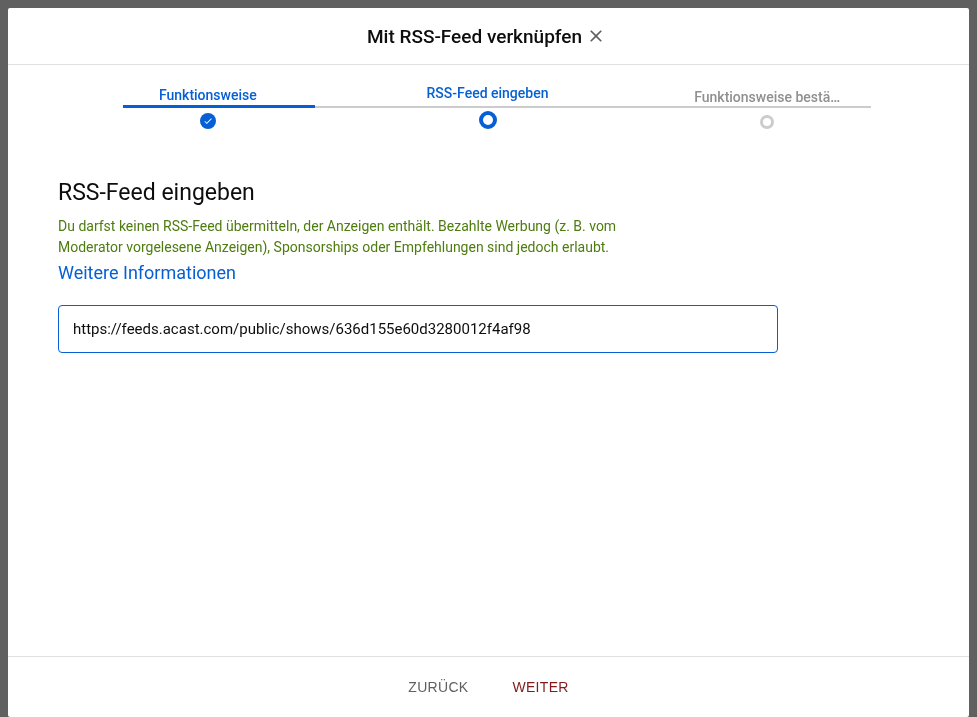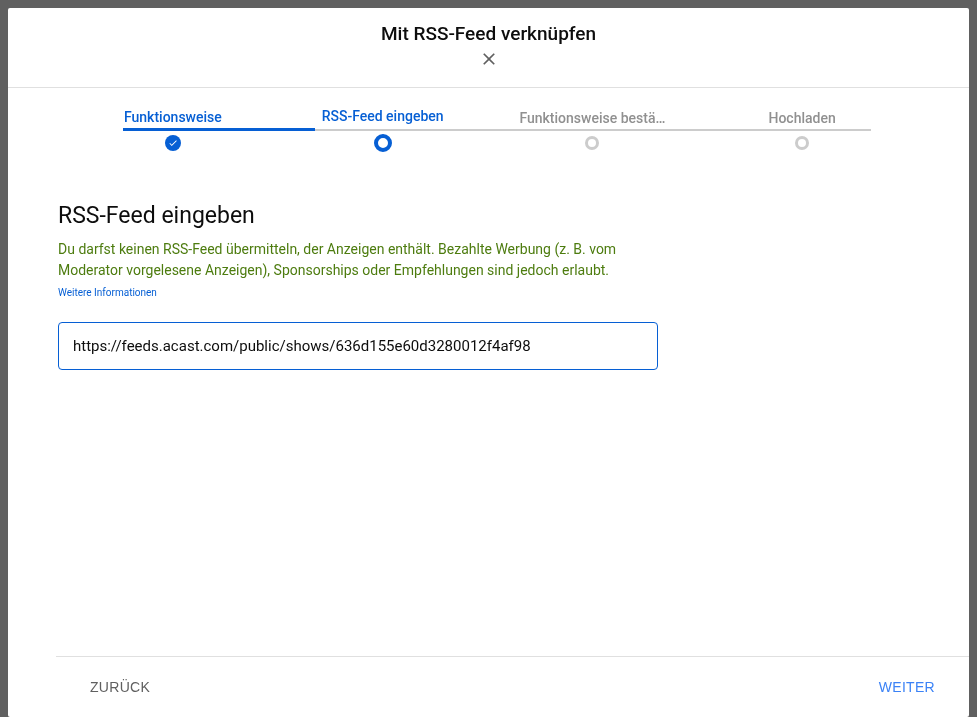--- a/index.html
+++ b/index.html
@@ -25,21 +25,20 @@
       border-radius: 2px;
       display: flex;
       flex-direction: column;
     }
     .modal-header {
       display: flex;
       align-items: center;
       justify-content: center;
       padding: 14px 10px;
       border-bottom: 1px solid #e0e0e0;
-      flex-direction: column;
     }
     .modal-title {
       font-size: 19px;
       font-weight: 500;
       color: #0d0d0d;
     }
     .close-btn {
       background: none;
       border: none;
       cursor: pointer;
@@ -53,21 +52,21 @@
       width: 20px;
       height: 20px;
     }
     .modal-body {
       flex: 1;
       overflow-y: auto;
       padding: 0 2px 0 0;
     }
     .stepper {
       display: flex;
-      align-items: center;
+      align-items: flex-end;
       padding: 20px 60px 30px 60px;
       position: relative;
     }
     .step {
       flex: 1;
       display: flex;
       flex-direction: column;
       align-items: center;
       position: relative;
       z-index: 2;
@@ -141,62 +140,61 @@
     }
     .content-desc {
       font-size: 14px;
       color: #4d7c0f;
       line-height: 1.5;
       max-width: 600px;
     }
     .learn-more {
       color: #065fd4;
       text-decoration: none;
-      font-size: 10px;
+      font-size: 18px;
       display: inline-block;
       margin-top: 4px;
       cursor: pointer;
     }
     .input-wrapper {
       margin-top: 22px;
     }
     .rss-input {
-      width: 600px;
+      width: 720px;
       padding: 14px 14px;
       font-size: 15px;
       border: 1px solid #065fd4;
       border-radius: 4px;
       outline: none;
       color: #0d0d0d;
       font-family: inherit;
     }
     .modal-footer {
       display: flex;
-      justify-content: space-between;
+      justify-content: center;
       align-items: center;
       padding: 14px 24px;
       border-top: 1px solid #e0e0e0;
       gap: 24px;
-      margin-left: 48px;
     }
     .btn {
       background: none;
       border: none;
       font-size: 14px;
       font-weight: 500;
       letter-spacing: 0.3px;
       cursor: pointer;
       padding: 8px 10px;
       text-transform: uppercase;
     }
     .btn-back {
       color: #606060;
     }
     .btn-next {
-      color: #3b82f6;
+      color: #7f1d1d;
     }
   </style>
 </head>
 <body>
 
 <div class="modal">
   <div class="modal-header">
     <div class="modal-title">Mit RSS-Feed verknüpfen</div>
     <button class="close-btn">
       <svg viewBox="0 0 24 24">
@@ -221,24 +219,20 @@
         </div>
       </div>
       <div class="step active">
         <div class="step-label">RSS-Feed eingeben</div>
         <div class="step-circle"></div>
       </div>
       <div class="step pending">
         <div class="step-label">Funktionsweise bestä…</div>
         <div class="step-circle"></div>
       </div>
-      <div class="step pending">
-        <div class="step-label">Hochladen</div>
-        <div class="step-circle"></div>
-      </div>
     </div>
 
     <div class="content">
       <h2 class="content-title">RSS-Feed eingeben</h2>
       <p class="content-desc">Du darfst keinen RSS-Feed übermitteln, der Anzeigen enthält. Bezahlte Werbung (z. B. vom Moderator vorgelesene Anzeigen), Sponsorships oder Empfehlungen sind jedoch erlaubt.</p>
       <a class="learn-more">Weitere Informationen</a>
       <div class="input-wrapper">
         <input type="text" class="rss-input" value="https://feeds.acast.com/public/shows/636d155e60d3280012f4af98" style="">
       </div>
     </div>

